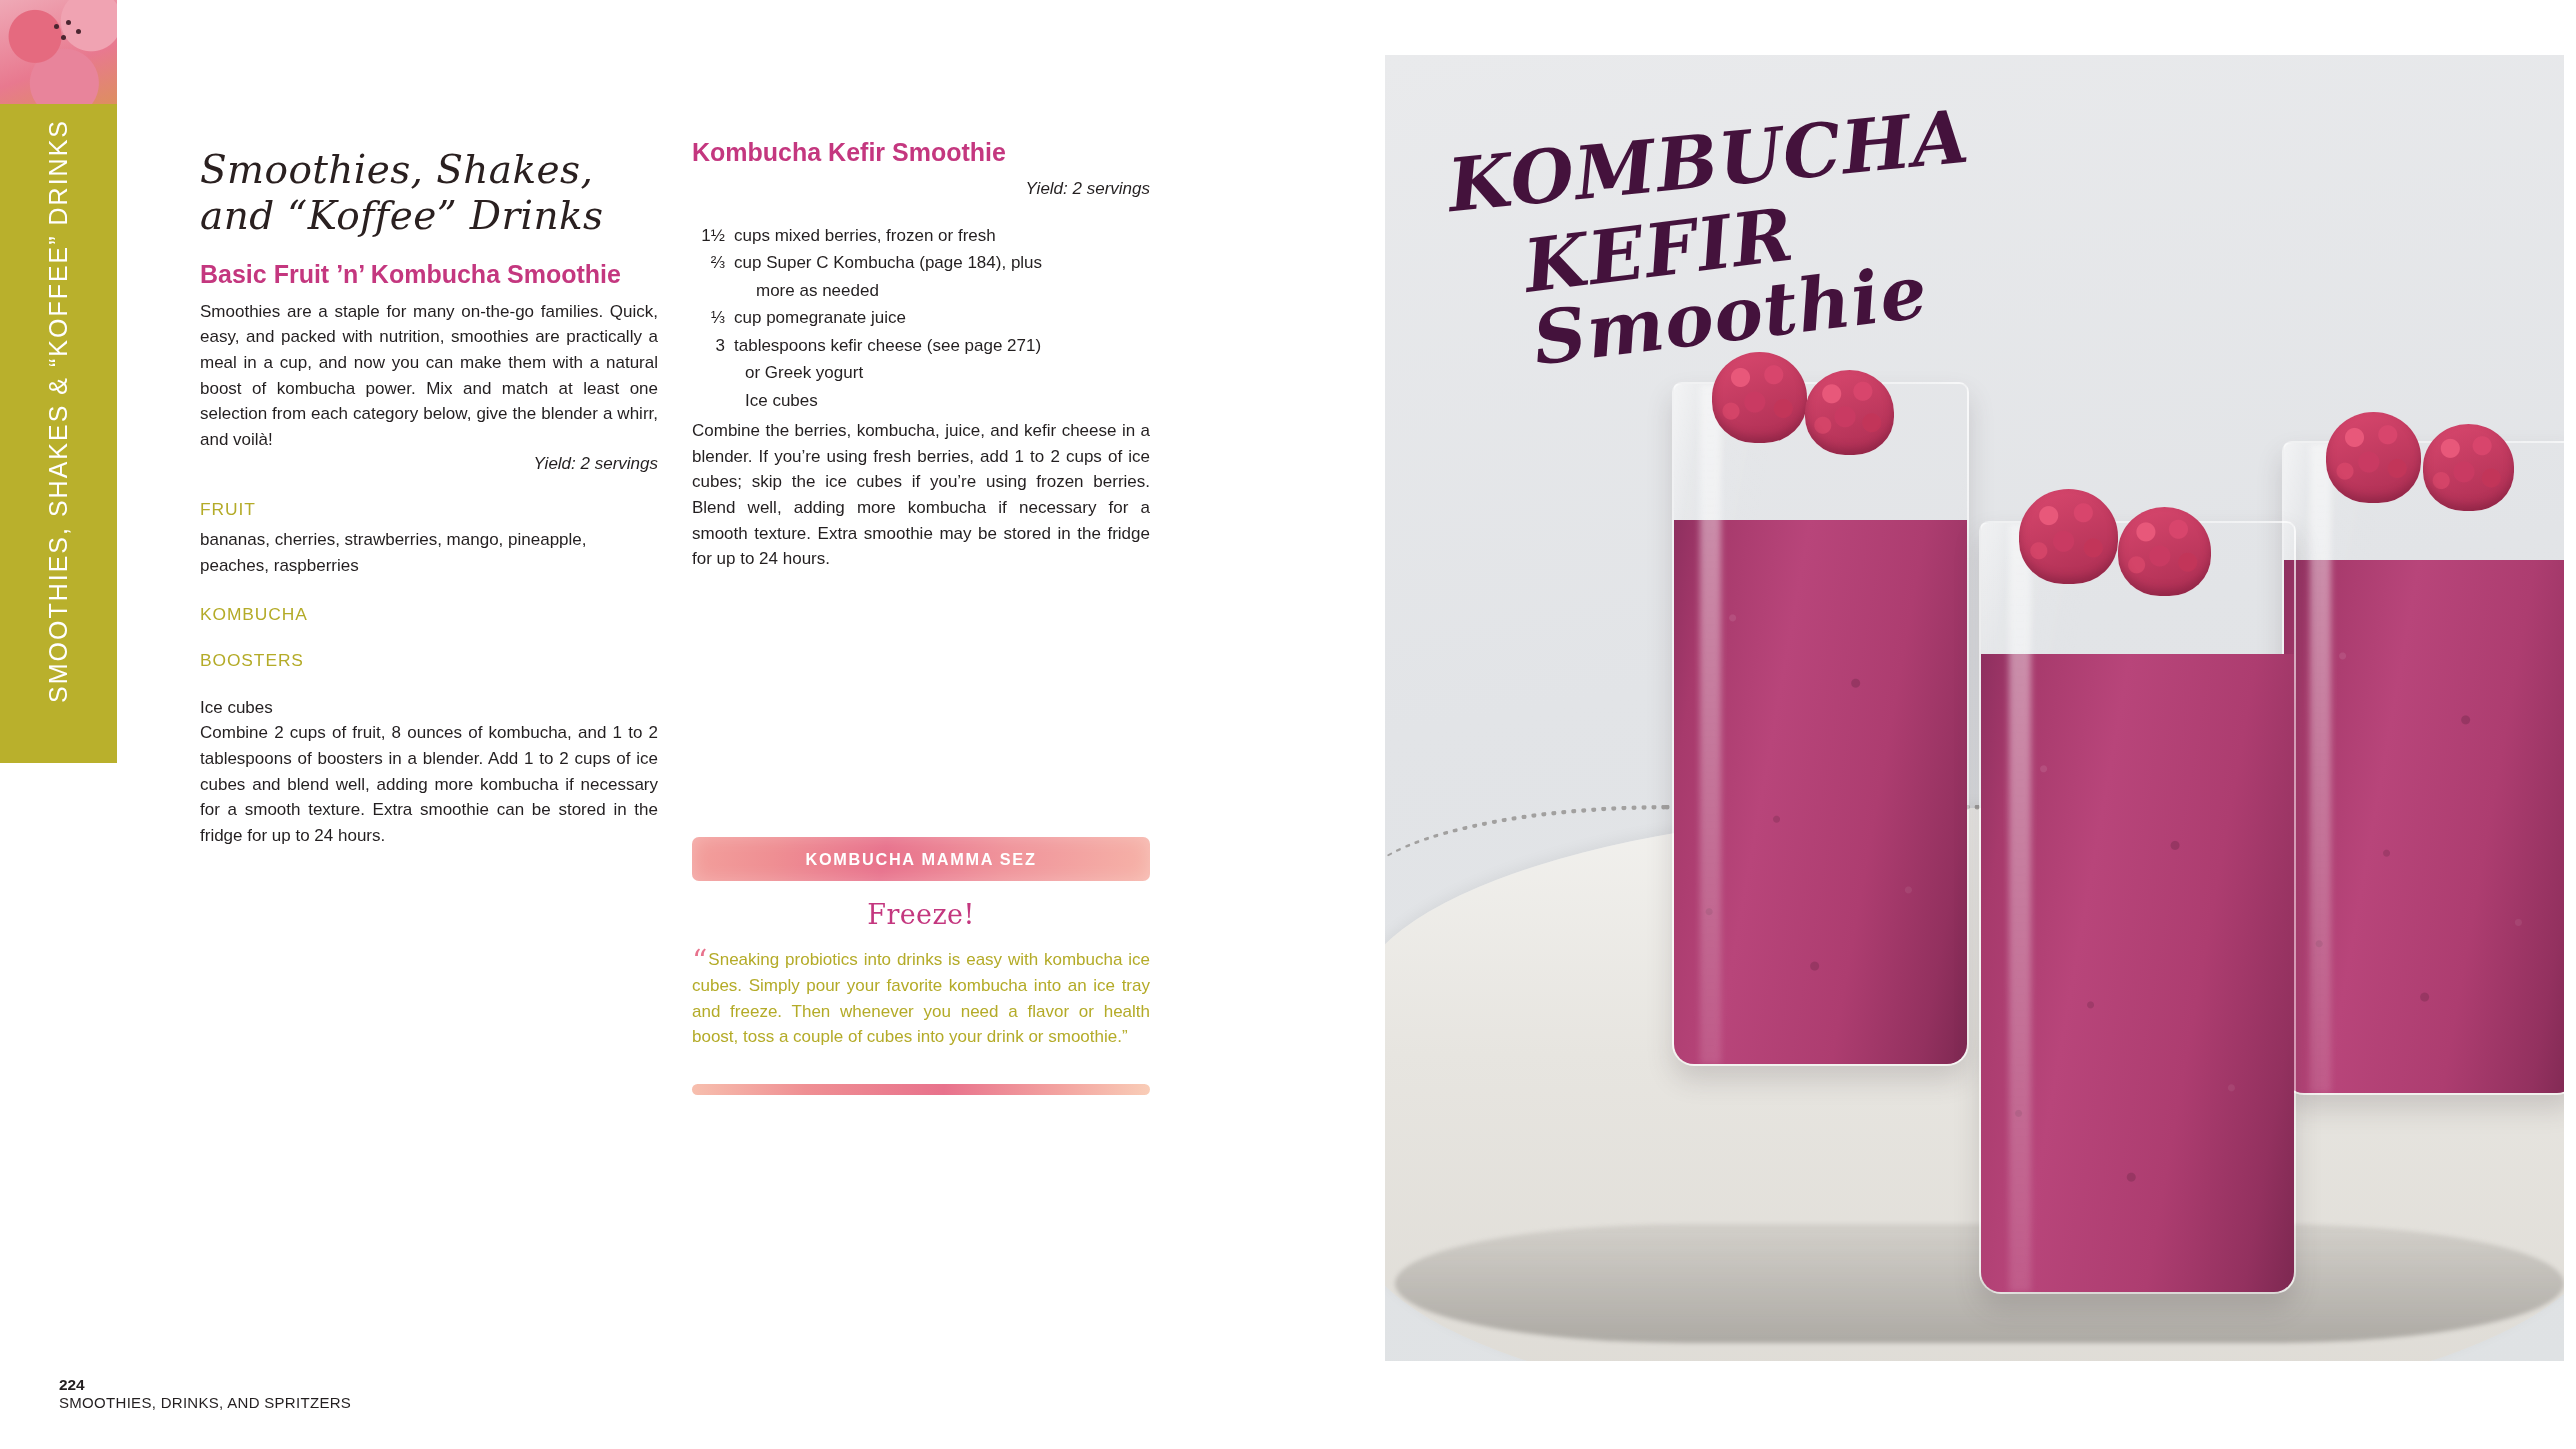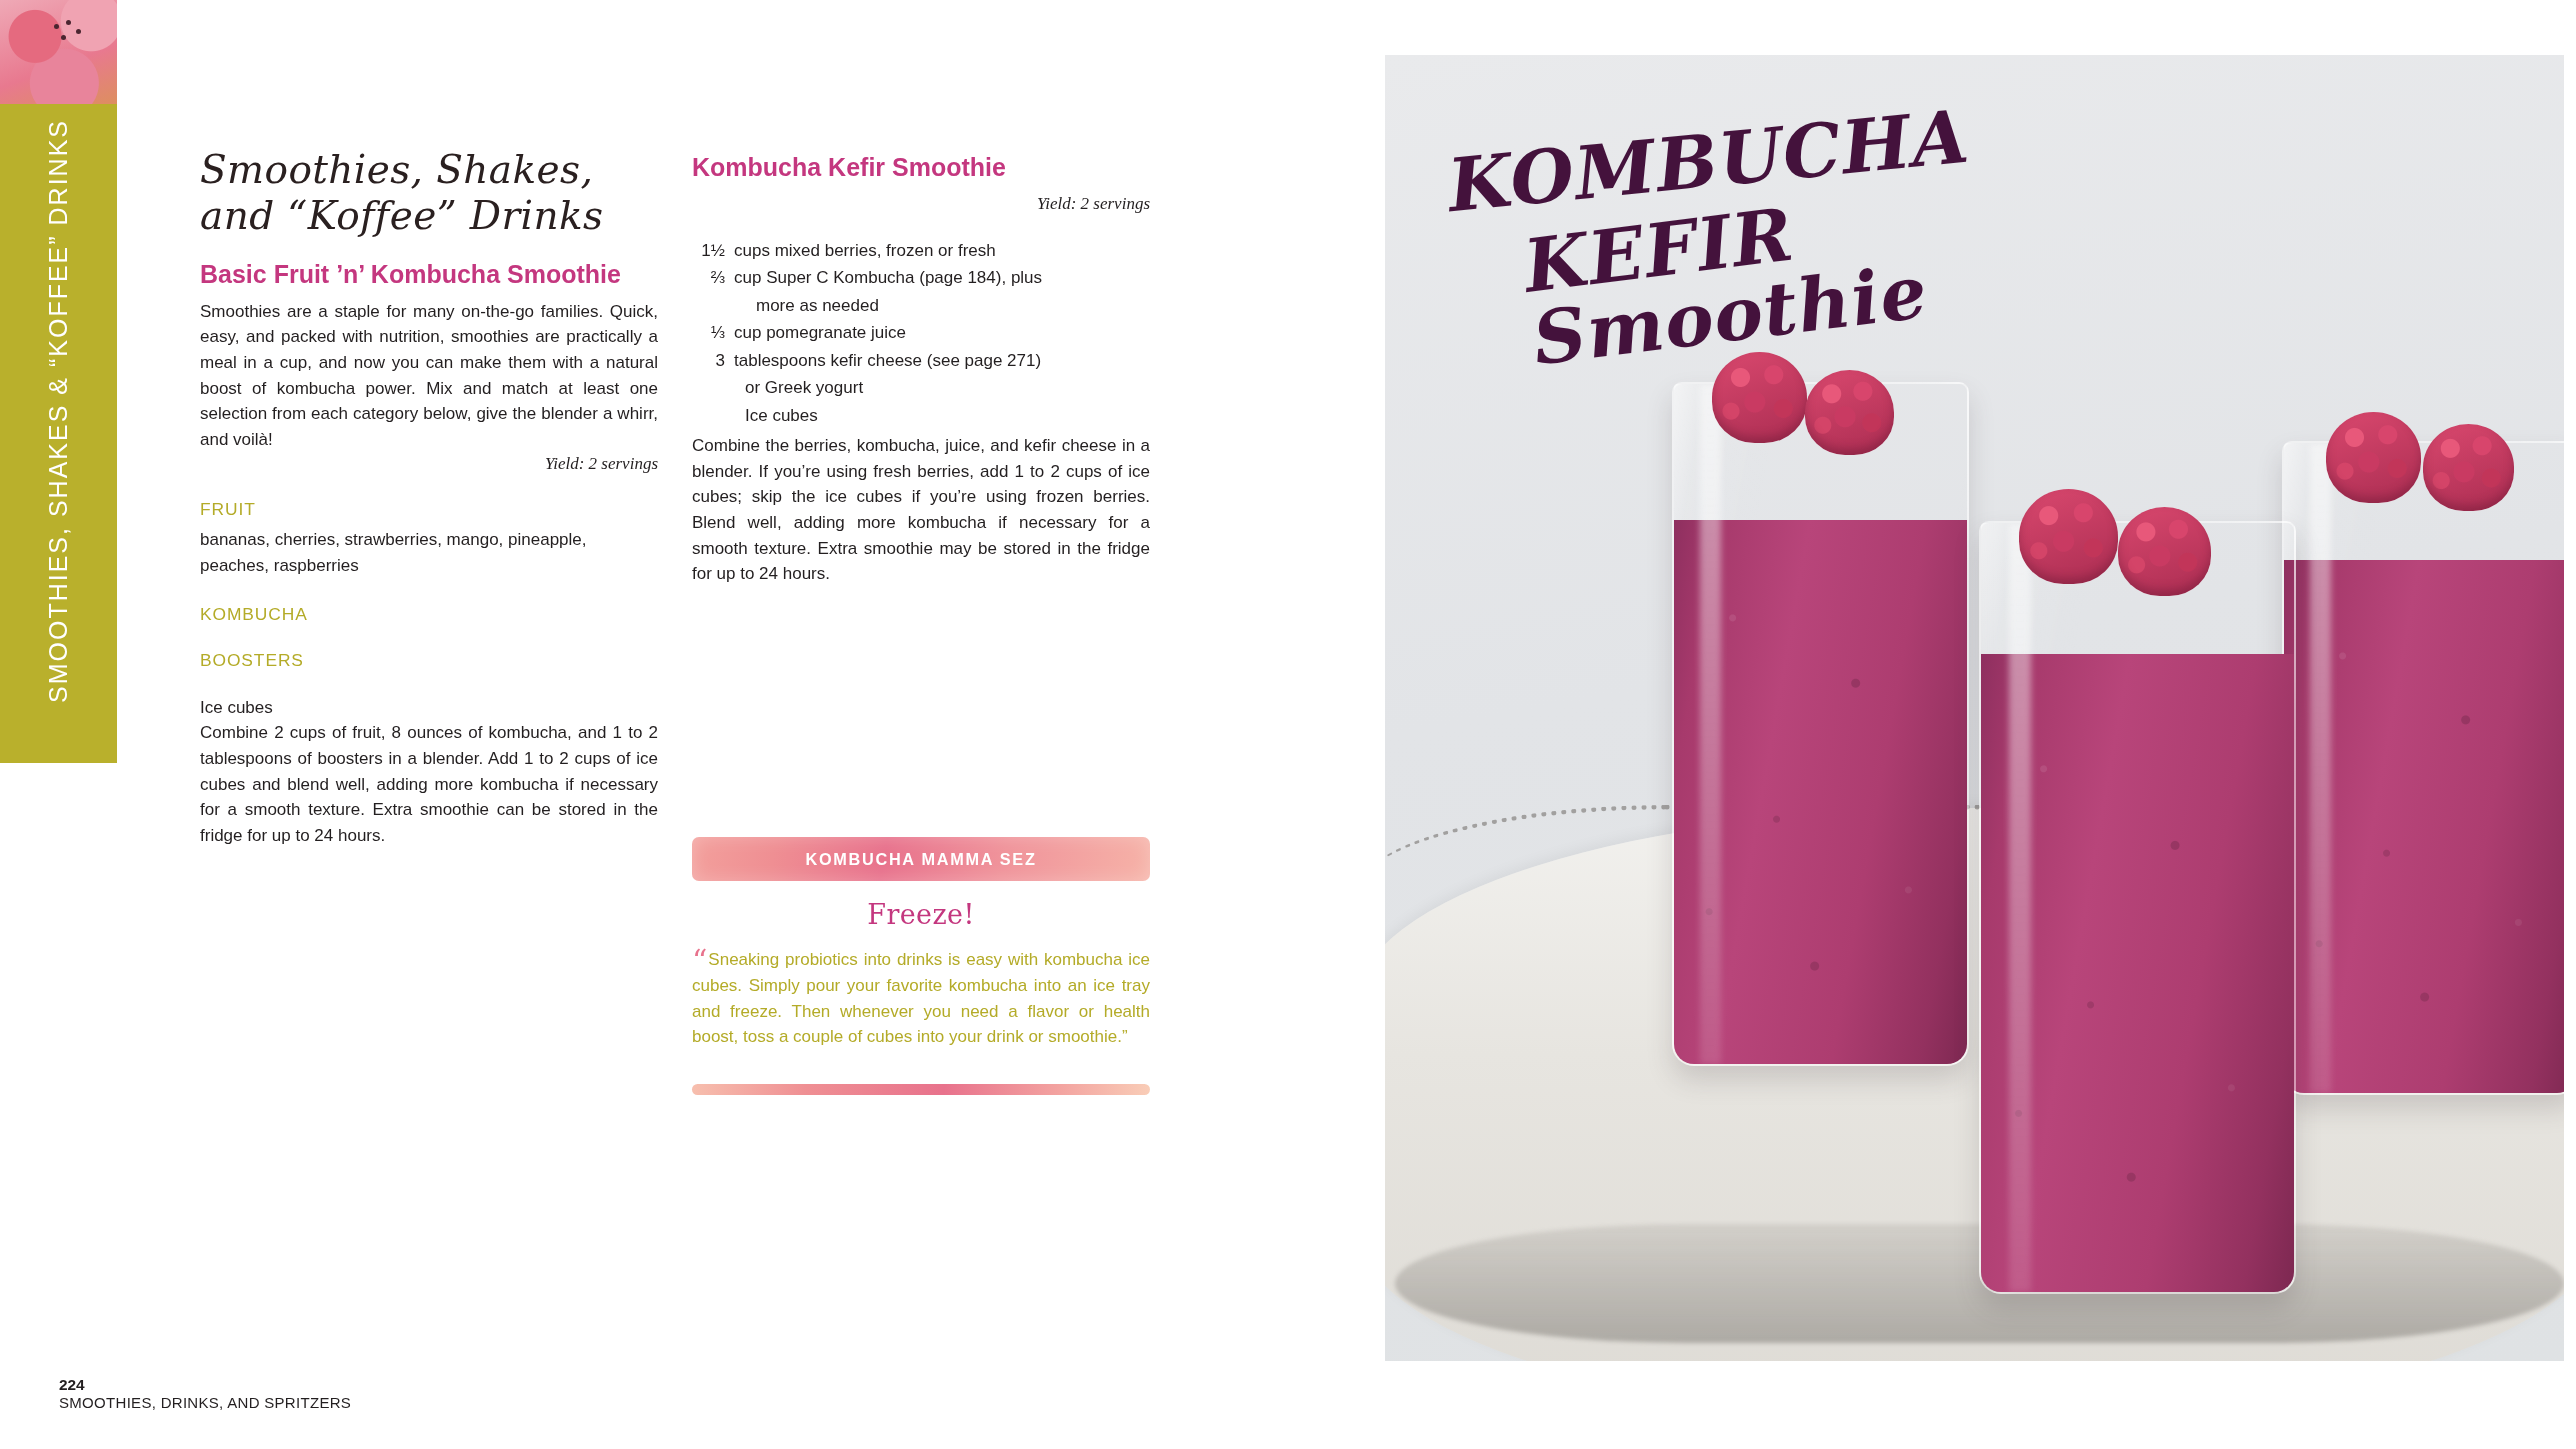--- a/index.html
+++ b/index.html
@@ -65,21 +65,21 @@
   #page {
     position: absolute;
     left: 0; top: 0; width: 1377px; height: 1449px;
   }
 
   .col {
     position: absolute;
     width: 458px;
   }
   #col-left  { left: 200px; top: 147px; }
-  #col-right { left: 692px; top: 152px; }
+  #col-right { left: 692px; top: 137px; }
 
   h1.chapter-title {
     margin: 0 0 20px 0;
     font-family: "DejaVu Serif", serif;
     font-style: italic;
     font-weight: normal;
     font-size: 39px;
     line-height: 1.18;
     color: #2a2020;
     letter-spacing: 0.4px;
@@ -97,21 +97,21 @@
 
   p.body {
     margin: 0 0 0 0;
     font-size: 17px;
     line-height: 1.51;
     color: #231f20;
     text-align: justify;
   }
 
   .yield {
-    font-family: Liberation Serif, serif;
+    font-family: Liberation Sans, sans-serif;
     font-style: italic;
     font-size: 17px;
     color: #231f20;
     text-align: right;
     margin-top: 2px;
   }
 
   h3.cat {
     margin: 25px 0 7px 0;
     font-family: "Liberation Sans", sans-serif;

